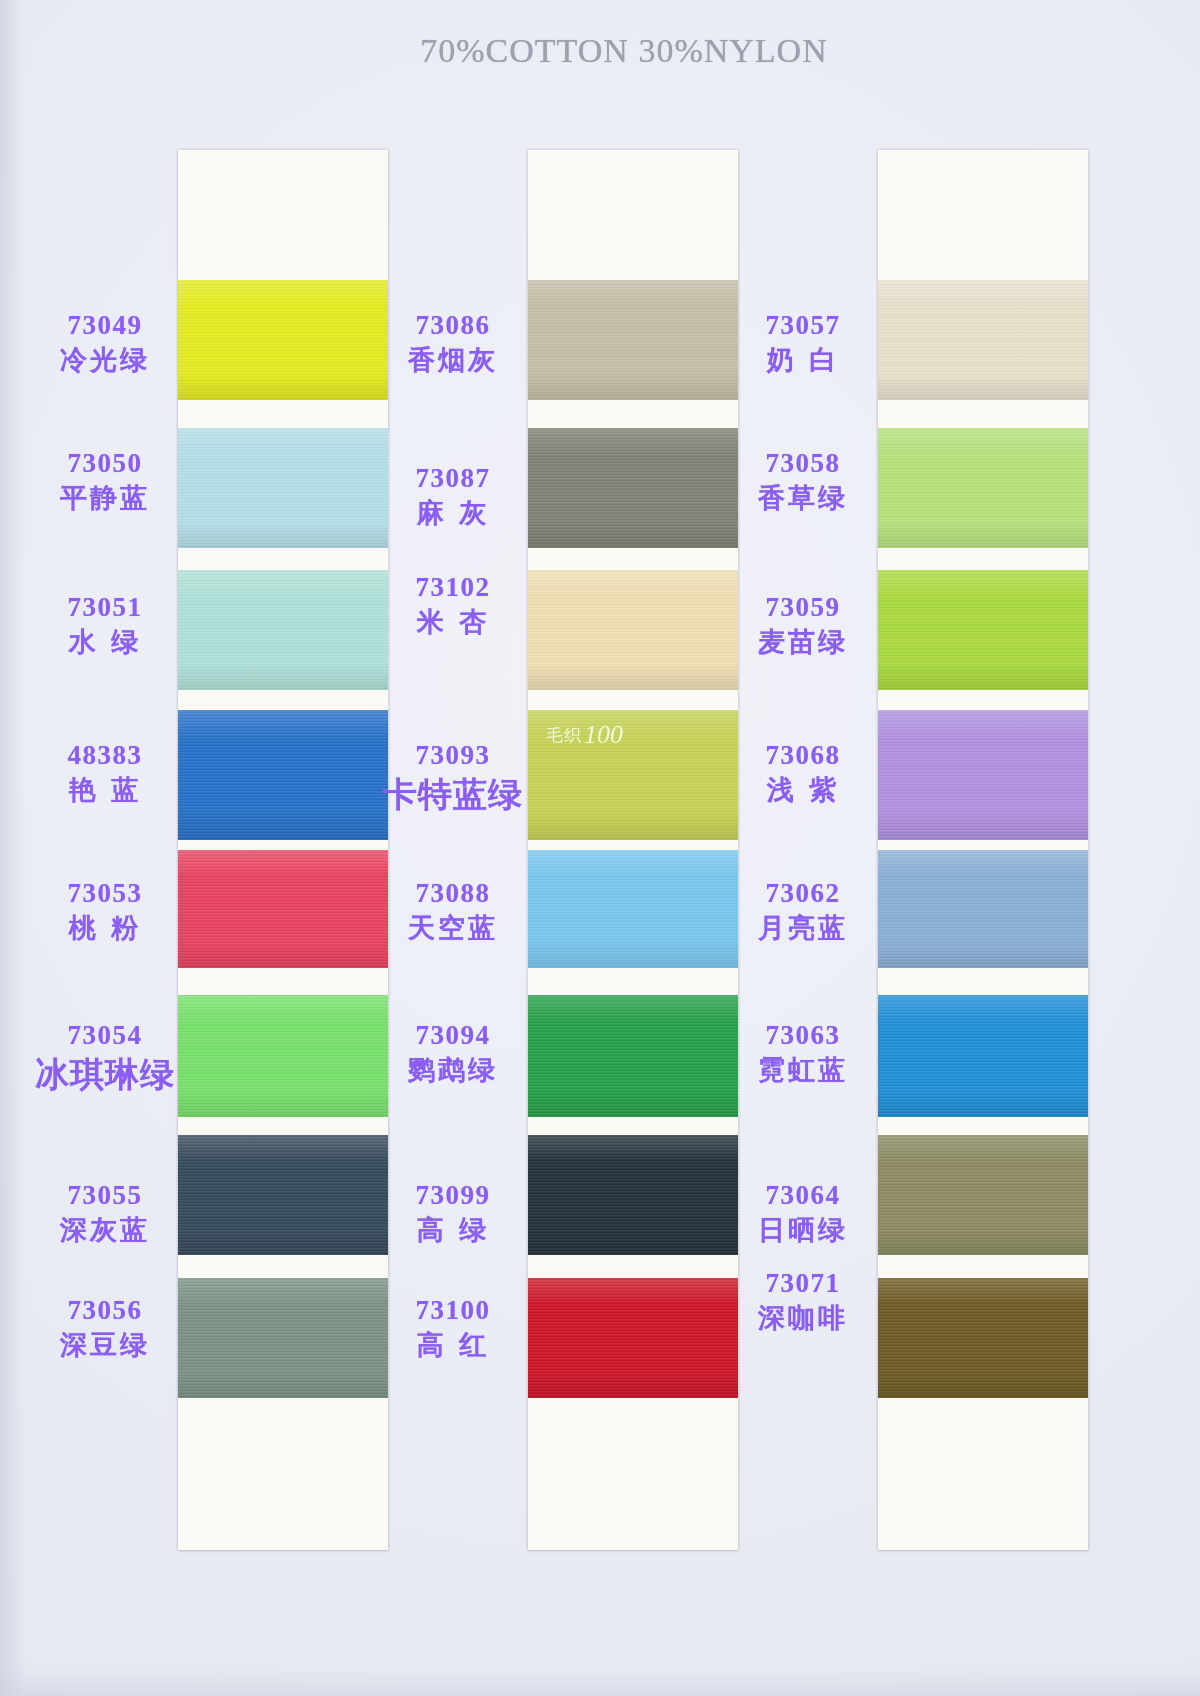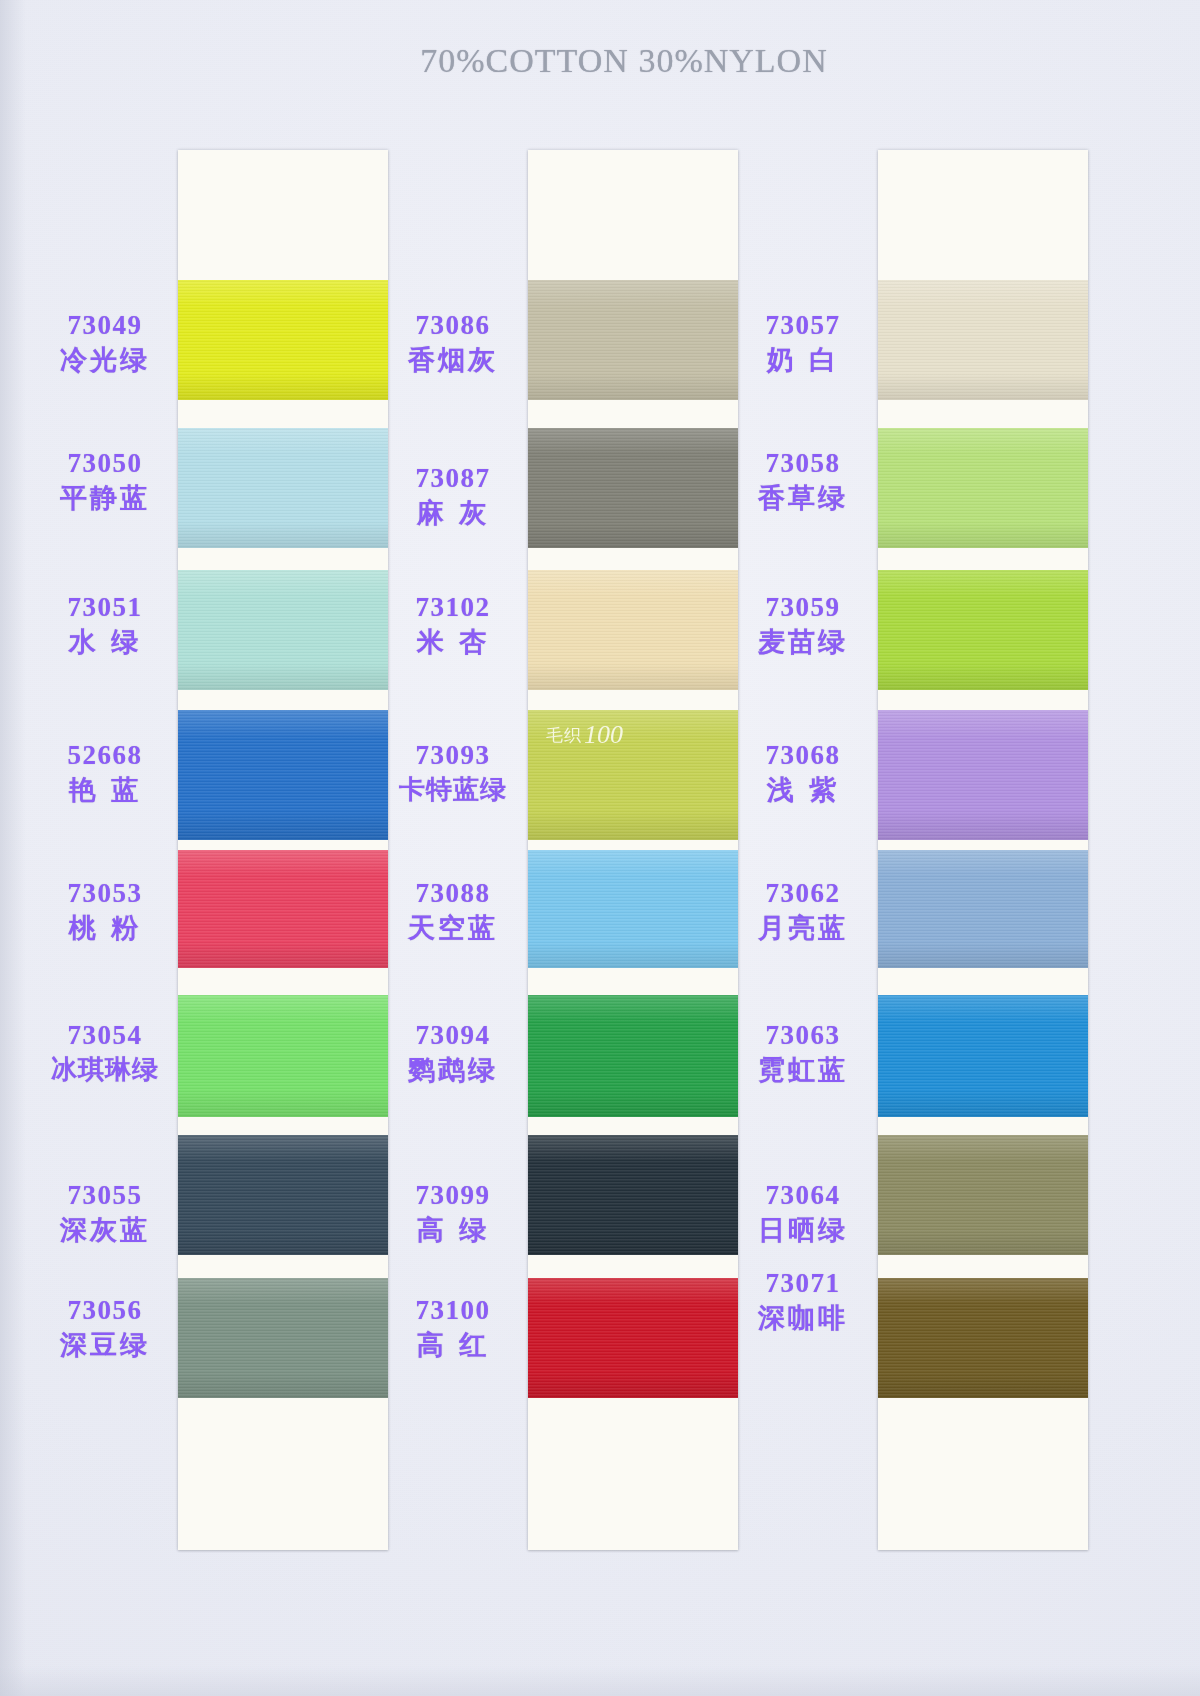--- a/index.html
+++ b/index.html
@@ -32,21 +32,21 @@
     text-align:center;
   }
   .title-main{
     font-size:40px;letter-spacing:2px;color:#9aa0ad;
     font-weight:400;line-height:1.25;
     text-shadow:0 0 1px rgba(150,155,170,.9);
   }
   .title-main .cn{ font-family:"DejaVu Sans","Liberation Sans",sans-serif; font-size:38px; margin-left:18px;}
   .title-sub{
     font-size:34px;letter-spacing:1px;color:#9ba1ae;
-    margin-top:24px;font-weight:400;
+    margin-top:14px;font-weight:400;
     text-shadow:0 0 1px rgba(150,155,170,.85);
     padding-left:48px;
   }
 
   
   .col{
     position:absolute;
     top:150px;
     width:210px;height:1400px;
     background:#fbfaf4;
@@ -92,21 +92,21 @@
   .label .code{
     display:block;
     font-family:"Liberation Serif","DejaVu Serif",serif;
     font-size:27px;letter-spacing:1.5px;
   }
   .label .name{
     display:block;
     font-family:"DejaVu Sans","Liberation Sans",sans-serif;
     font-size:27px;letter-spacing:3px;margin-top:5px;
   }
-  .label .name.w4{ letter-spacing:1px; font-size:26px; }
+  .label .name.w4{ letter-spacing:1px; font-size:34px; }
 
   #labels-0 .label{ left:10px; }
   #labels-1 .label{ left:358px; }
   #labels-2 .label{ left:708px; }
 
   
   .watermark{
     position:absolute;
     color:rgba(255,255,255,.82);
     font-family:"DejaVu Sans","Liberation Sans",sans-serif;
@@ -160,21 +160,21 @@
       </div>
       <div class="label" style="top: 448px;">
         <span class="code">73050</span>
         <span class="name">平静蓝</span>
       </div>
       <div class="label" style="top: 592px;">
         <span class="code">73051</span>
         <span class="name">水 绿</span>
       </div>
       <div class="label" style="top: 740px;">
-        <span class="code">52668</span>
+        <span class="code">48383</span>
         <span class="name">艳 蓝</span>
       </div>
       <div class="label" style="top: 878px;">
         <span class="code">73053</span>
         <span class="name">桃 粉</span>
       </div>
       <div class="label" style="top: 1020px;">
         <span class="code">73054</span>
         <span class="name w4">冰琪琳绿</span>
       </div>
@@ -200,21 +200,21 @@
     </div>
   <div id="labels-1">
       <div class="label" style="top: 310px;">
         <span class="code">73086</span>
         <span class="name">香烟灰</span>
       </div>
       <div class="label" style="top: 448px; margin-top: 15px;">
         <span class="code">73087</span>
         <span class="name">麻 灰</span>
       </div>
-      <div class="label" style="top: 592px;">
+      <div class="label" style="top: 572px;">
         <span class="code">73102</span>
         <span class="name">米 杏</span>
       </div>
       <div class="label" style="top: 740px;">
         <span class="code">73093</span>
         <span class="name w4">卡特蓝绿</span>
       </div>
       <div class="label" style="top: 878px;">
         <span class="code">73088</span>
         <span class="name">天空蓝</span>

